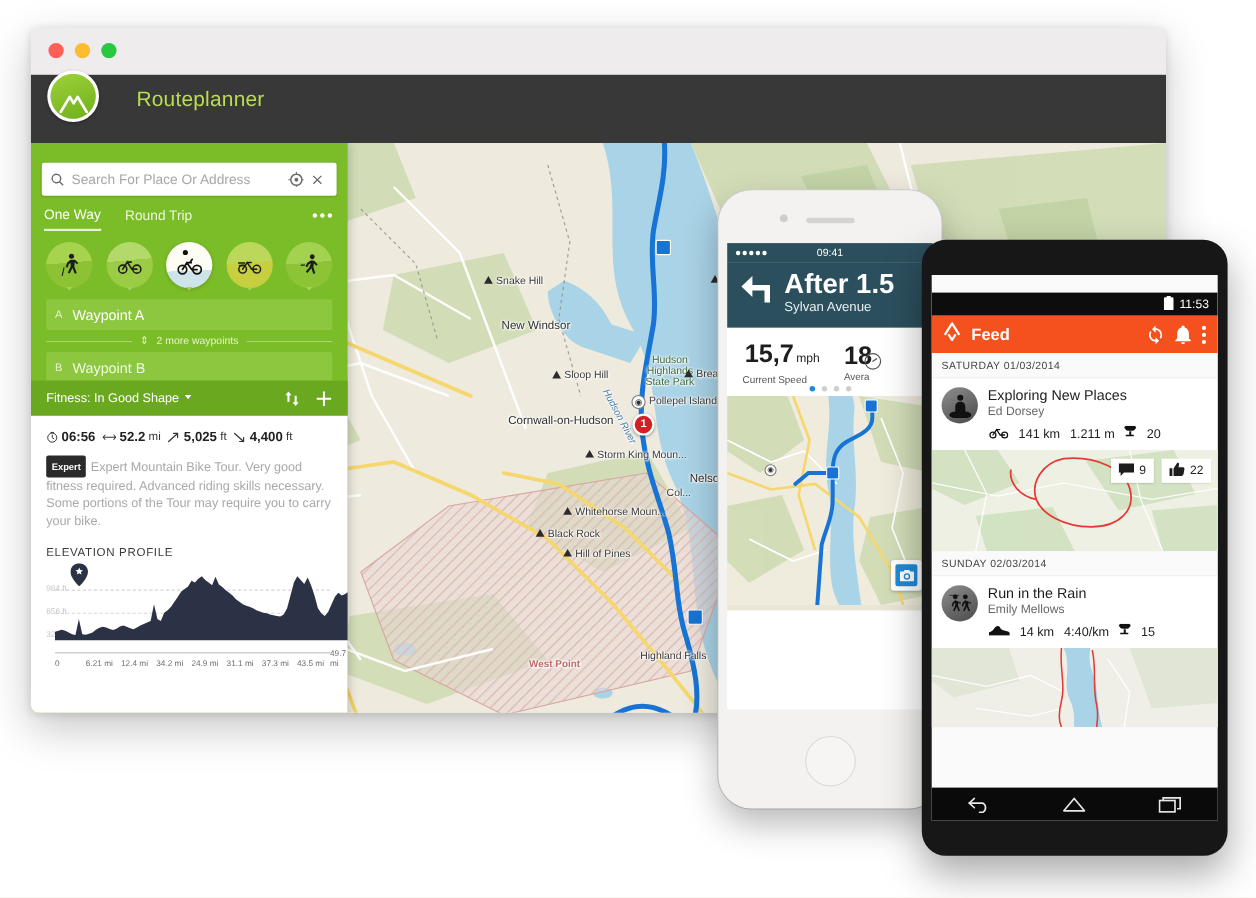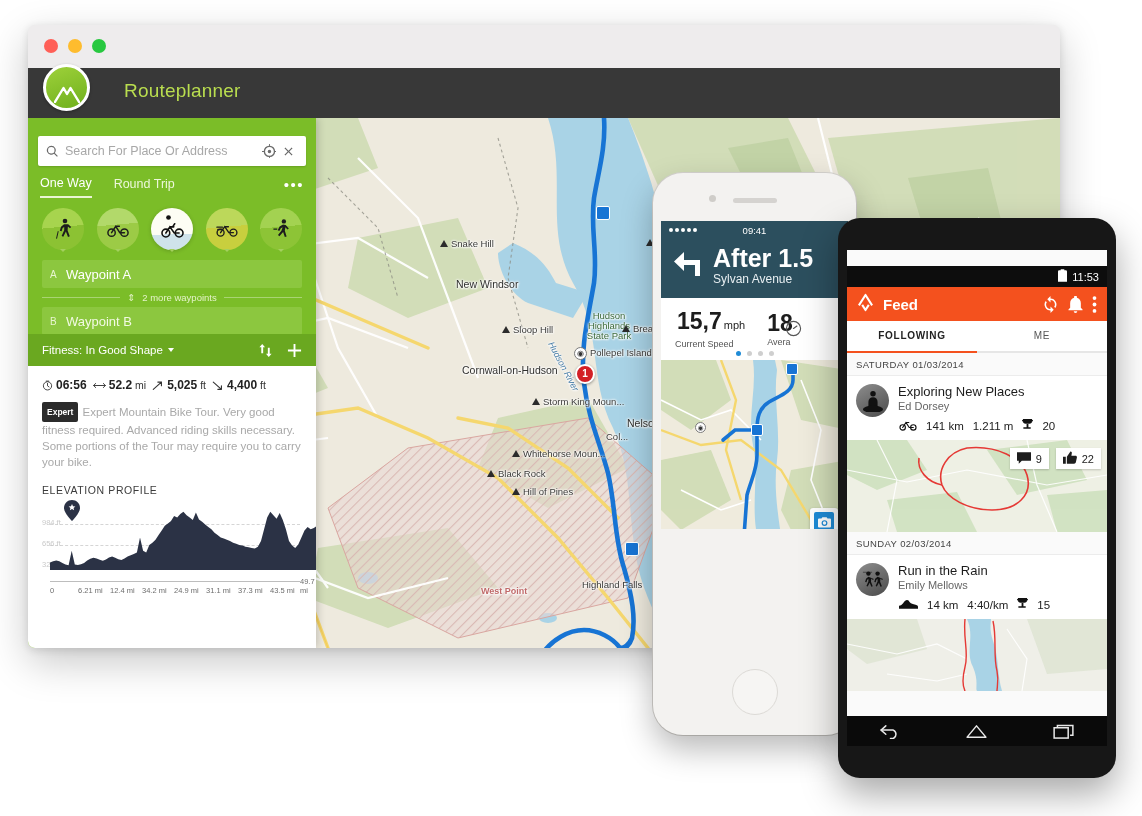--- a/index.html
+++ b/index.html
@@ -17,21 +17,21 @@
     background:#ececec;border-radius:7px;overflow:hidden;
     box-shadow:0 14px 40px rgba(0,0,0,.22),0 2px 8px rgba(0,0,0,.12);
   }
   .titlebar{height:43px;background:#eeeced;border-radius:7px 7px 0 0;position:relative;}
   .dots{position:absolute;left:16px;top:14px;display:flex;gap:10px;}
   .dot{width:14px;height:14px;border-radius:50%;}
   .dot.red{background:#ff5f57;}
   .dot.yellow{background:#febc2e;}
   .dot.green{background:#28c840;}
 
-  .apphead{height:50px;background:#383838;display:flex;align-items:center;position:relative;}
+  .apphead{height:62px;background:#383838;display:flex;align-items:center;position:relative;}
   .logo{
     position:absolute;left:15px;top:-4px;width:47px;height:47px;border-radius:50%;
     background:linear-gradient(160deg,#9ed13a,#6fb01c);
     border:3px solid #fff;box-sizing:border-box;
     display:flex;align-items:flex-end;justify-content:center;
     box-shadow:0 1px 3px rgba(0,0,0,.3);
   }
   .logo svg{display:block;margin-bottom:5px;}
   .apptitle{
     position:absolute;left:96px;top:12px;font-size:19px;color:#b9dd4f;letter-spacing:.2px;
@@ -157,21 +157,21 @@
   
   .iphone{
     position:absolute;left:653px;top:173px;width:203px;height:562px;
     background:#f3f2f0;border-radius:30px;
     box-shadow:0 14px 32px rgba(0,0,0,.28),0 0 0 1px #d8d6d2;
     z-index:8;
   }
   .ip-speaker{position:absolute;left:50%;top:25px;margin-left:-22px;width:44px;height:5px;border-radius:3px;background:#d5d3d0;}
   .ip-cam{position:absolute;left:50%;top:22px;margin-left:-46px;width:7px;height:7px;border-radius:50%;background:#cfcdc9;}
   .ip-screen{
-    position:absolute;left:8px;top:48px;width:187px;height:308px;background:#fff;overflow:hidden;
+    position:absolute;left:8px;top:48px;width:187px;height:424px;background:#fff;overflow:hidden;
   }
   .ip-status{height:18px;background:#2c4f5e;color:#fff;display:flex;align-items:center;padding:0 8px;font-size:9px;position:relative;}
   .ip-sig{display:flex;gap:2px;}
   .ip-sig i{width:4px;height:4px;border-radius:50%;background:#fff;display:block;}
   .ip-time{position:absolute;left:0;right:0;text-align:center;font-size:9.5px;}
   .ip-nav{background:#2c4f5e;color:#fff;padding:6px 10px 12px 10px;display:flex;align-items:center;gap:8px;}
   .ip-dist{font-size:25px;font-weight:bold;line-height:26px;white-space:nowrap;}
   .ip-street{font-size:12px;color:#e7eef1;margin-top:1px;white-space:nowrap;}
   .ip-metrics{height:62px;background:#fff;display:flex;align-items:center;position:relative;}
   .ip-m{padding-left:14px;}
@@ -675,25 +675,20 @@
         </span>
         <span class="ibtn">
           <svg width="5" height="17" viewBox="0 0 4 18" fill="#fff">
               <circle cx="2" cy="2.2" r="2"></circle>
               <circle cx="2" cy="9" r="2"></circle>
               <circle cx="2" cy="15.8" r="2"></circle>
             </svg>
         </span>
       </div>
 
-      <div class="an-tabs">
-        <div class="an-tab active">FOLLOWING</div>
-        <div class="an-tab">ME</div>
-        <div class="an-tabind"></div>
-      </div>
 
       <div class="an-date">SATURDAY 01/03/2014</div>
 
       <div class="an-card">
         <div class="an-cardhead">
           <div class="an-av">
             <svg width="26" height="22" viewBox="0 0 28 24" fill="#111">
                 <circle cx="14" cy="4" r="3"></circle>
                 <path d="M14 8c-3 0-5 2-5 5v9h10v-9c0-3-2-5-5-5z"></path>
                 <ellipse cx="14" cy="21" rx="11" ry="4"></ellipse>

